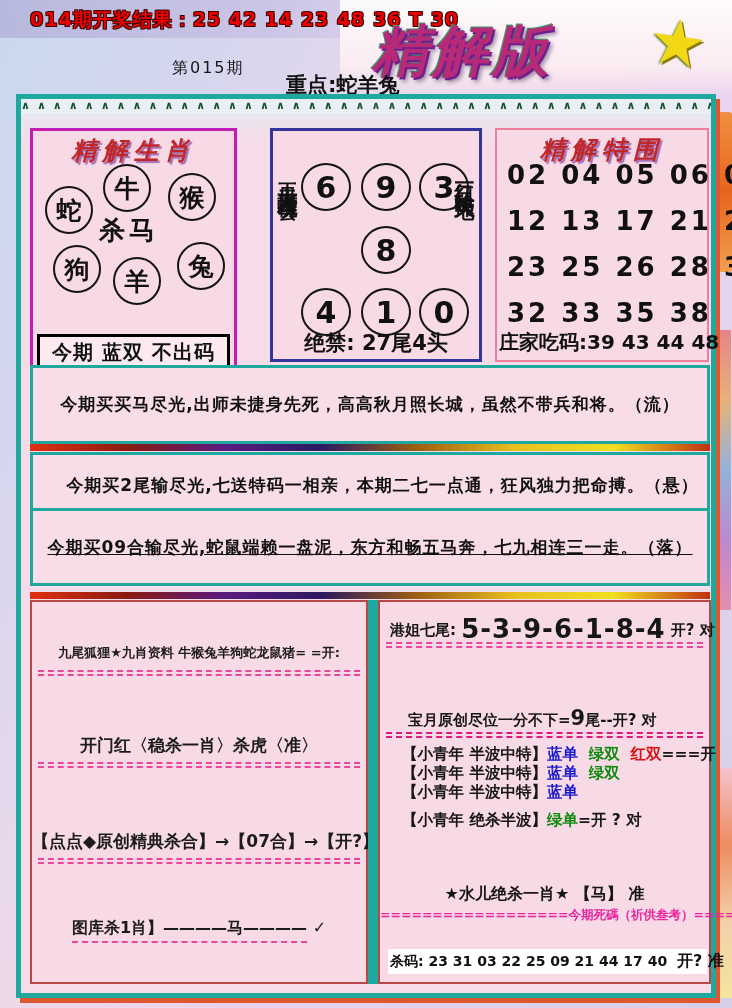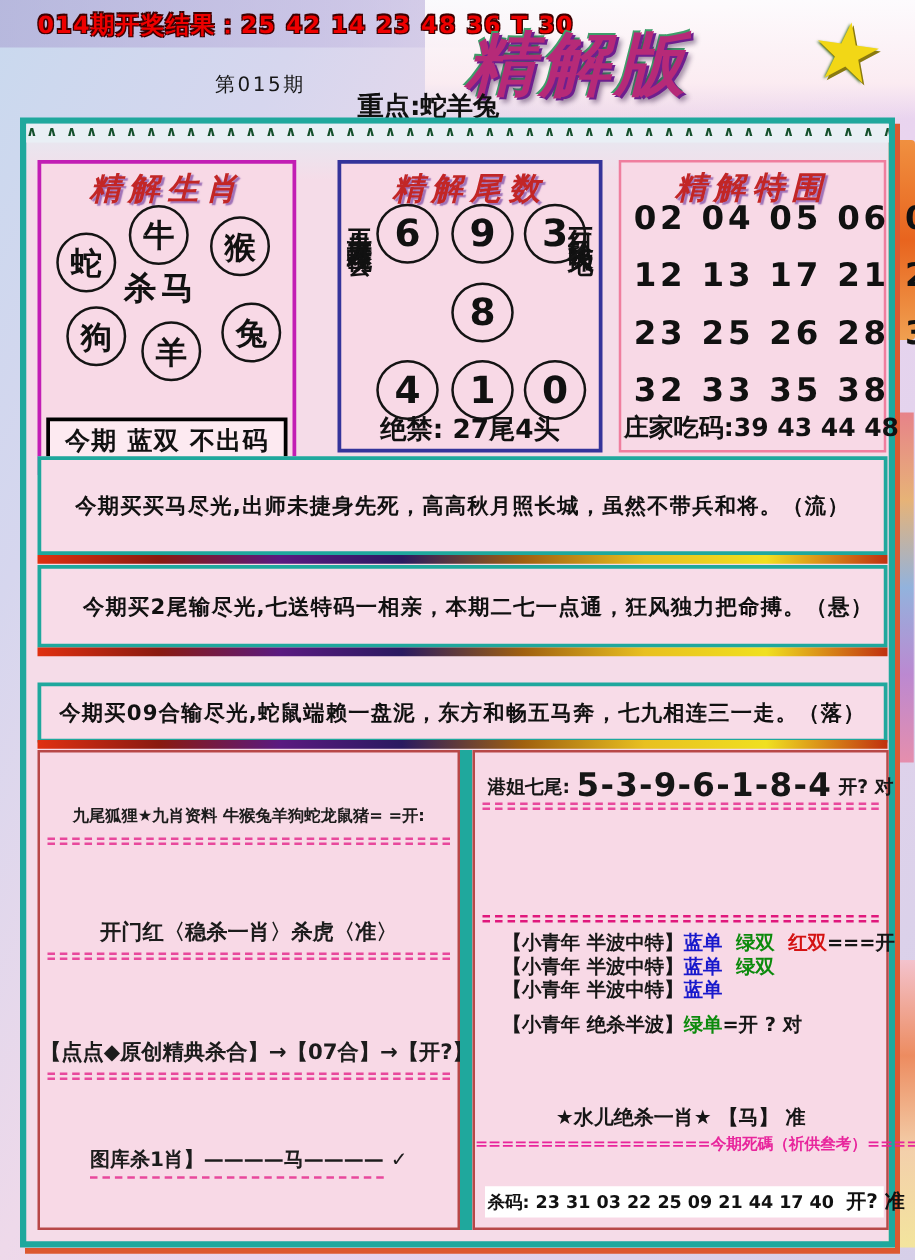--- a/index.html
+++ b/index.html
@@ -57,21 +57,21 @@
 
   
   #range-panel{left:474px;top:29px;width:214px;height:234px;border:2px solid #ef7e9e;}
   .range-row{position:absolute;left:10px;font-size:26px;font-weight:bold;color:#111;letter-spacing:3px;white-space:nowrap;}
   #rr0{top:30px;} #rr1{top:76px;} #rr2{top:122px;} #rr3{top:168px;}
   #range-banker{position:absolute;left:2px;bottom:4px;font-size:20px;font-weight:bold;color:#111;white-space:nowrap;}
 
   
   .strip{position:absolute;left:9px;width:680px;box-sizing:border-box;border:3px solid #1fa89d;background:#f8dce8;
     display:flex;align-items:center;justify-content:center;font-size:17px;font-weight:bold;color:#111;letter-spacing:1px;}
-  #strip0{top:266px;height:79px;} #strip1{top:353px;height:66px;padding-left:25px;} #strip2{top:447px;height:48px;}
+  #strip0{top:266px;height:79px;} #strip1{top:353px;height:66px;padding-left:25px;} #strip2{top:409px;height:78px;text-decoration:underline;}
   .grad-line{position:absolute;left:9px;width:680px;height:7px;
     background:linear-gradient(90deg,#e03010,#8a1a10,#5a1a80,#2a1a60,#a06010,#e8c020,#f0e020,#c03010);}
   #grad0{top:345px;} #grad1{top:419px;} #grad2{top:493px;}
 
   
   #bottom-left{left:9px;top:501px;width:338px;height:384px;border:2px solid #b84848;}
   #bottom-divider{position:absolute;left:347px;top:501px;width:10px;height:384px;background:#1fa89d;}
   #bottom-right{left:357px;top:501px;width:333px;height:384px;border:2px solid #b84848;}
 
   .bl-line{position:absolute;left:0;right:0;text-align:center;color:#1c1c1c;white-space:nowrap;}
@@ -128,21 +128,20 @@
       <div class="zcircle" id="z-ox">牛</div>
       <div class="zcircle" id="z-monkey">猴</div>
       <div id="z-kill">杀马</div>
       <div class="zcircle" id="z-dog">狗</div>
       <div class="zcircle" id="z-goat">羊</div>
       <div class="zcircle" id="z-rabbit">兔</div>
       <div id="zodiac-footer">今期 蓝双 不出码</div>
     </div>
 
     <div class="panel" id="tail-panel">
-      <div class="panel-title">精解尾数</div>
       <div class="vtext" id="tail-left-v">王母大寿蟠桃会</div>
       <div class="vtext" id="tail-right-v">红日一轮映大地</div>
       <div class="dcircle" id="d0">6</div>
       <div class="dcircle" id="d1">9</div>
       <div class="dcircle" id="d2">3</div>
       <div class="dcircle" id="d3">8</div>
       <div class="dcircle" id="d4">4</div>
       <div class="dcircle" id="d5">1</div>
       <div class="dcircle" id="d6">0</div>
       <div id="tail-footer">绝禁: 27尾4头</div>
@@ -180,20 +179,23 @@
     <div id="bottom-divider"></div>
 
     <div class="panel" id="bottom-right">
       <div class="br-line" id="br-gangjie">
         <span>港姐七尾:</span>
         <span class="big-tails">5-3-9-6-1-8-4</span>
         <span>开? 对</span>
       </div>
       <div class="sep" id="br-sep1"></div>
 
+      <div class="br-line" id="br-baoyue">
+        <span>宝月原创尽位一分不下=</span><span class="big-digit">9</span><span>尾--开? 对</span>
+      </div>
       <div class="sep" id="br-sep2"></div>
 
       <div class="br-line hw-line" id="br-hw1">
         <span>【小青年 半波中特】</span><span class="c-blue">蓝单</span>&nbsp;&nbsp;<span class="c-green">绿双</span>&nbsp;&nbsp;<span class="c-red">红双</span><span>===开</span>
       </div>
       <div class="br-line hw-line" id="br-hw2">
         <span>【小青年 半波中特】</span><span class="c-blue">蓝单</span>&nbsp;&nbsp;<span class="c-green">绿双</span>
       </div>
       <div class="br-line hw-line" id="br-hw3">
         <span>【小青年 半波中特】</span><span class="c-blue">蓝单</span>

